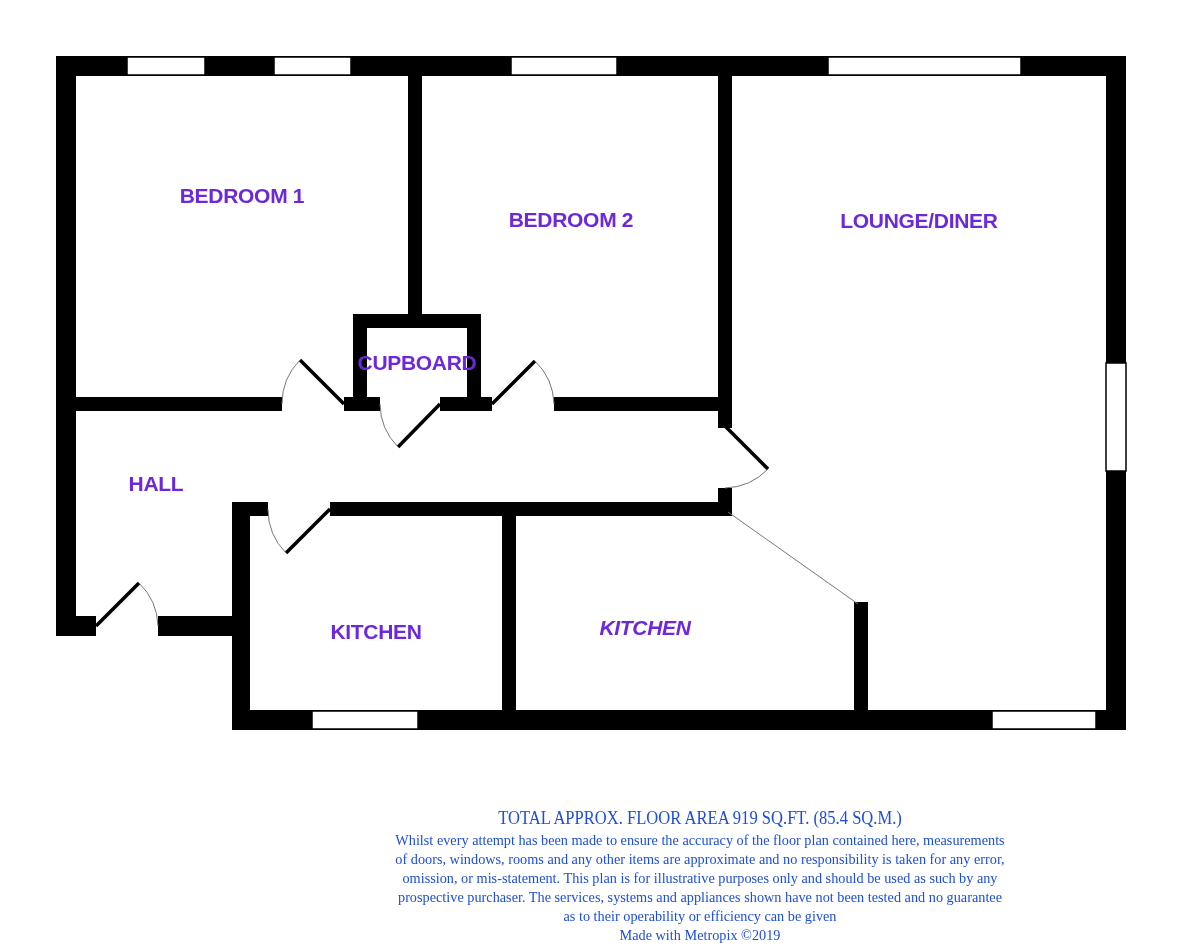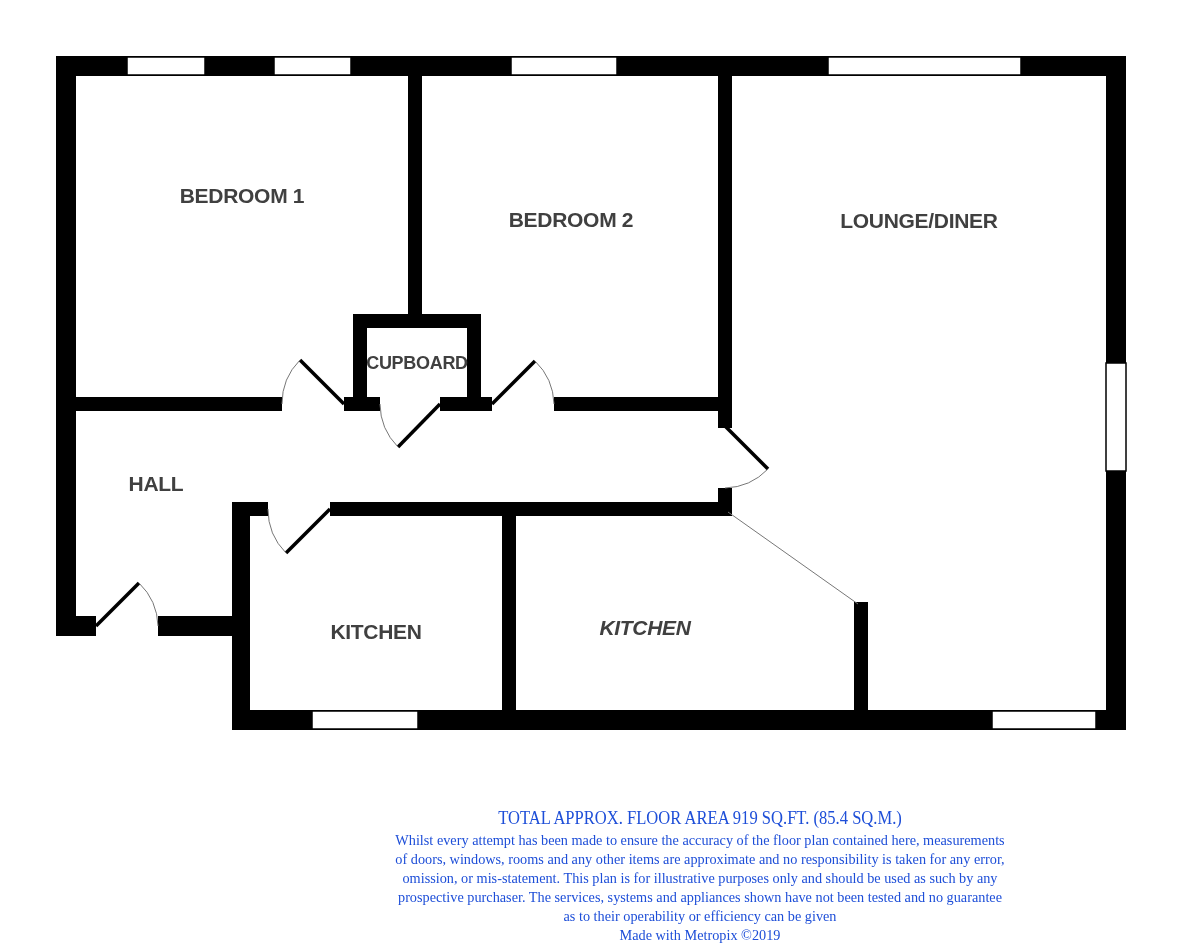--- a/index.html
+++ b/index.html
@@ -1,20 +1,20 @@
 <!DOCTYPE html>
 <html><head>
   <meta charset="utf-8">
   <style>
     html, body { margin: 0; padding: 0; background: #ffffff; }
     body { width: 1200px; height: 952px; position: relative; overflow: hidden; font-family: "Liberation Sans", sans-serif; }
     #plan { position: absolute; left: 0; top: 0; width: 1200px; height: 760px; }
-    .room-label { position: absolute; font-family: "Liberation Sans", sans-serif; font-weight: bold; color: #404040; white-space: nowrap; transform: translate(-50%, -50%); }
+    .room-label { position: absolute; font-family: "Liberation Sans", sans-serif; font-weight: bold; color: #6d28d9; white-space: nowrap; transform: translate(-50%, -50%); }
     .room-label.big { font-size: 21px; letter-spacing: -0.3px; }
-    .room-label.small { font-size: 18px; letter-spacing: -0.3px; }
+    .room-label.small { font-size: 21px; letter-spacing: -0.3px; }
     #footer { position: absolute; left: 290px; top: 806px; width: 820px; text-align: center; color: #1d4ed8; font-family: Liberation Serif, serif; }
     #footer .area { font-size: 18px; line-height: 24px; transform: scaleX(0.92); }
     #footer .disclaimer { font-size: 15.5px; line-height: 19px; transform: scaleX(0.92); }
     #footer .credit { font-size: 15.5px; line-height: 19px; transform: scaleX(0.92); }
   </style>
 </head>
 <body>
 
 <div id="plan">
   <svg width="1200" height="760" viewBox="0 0 1200 760" xmlns="http://www.w3.org/2000/svg">

